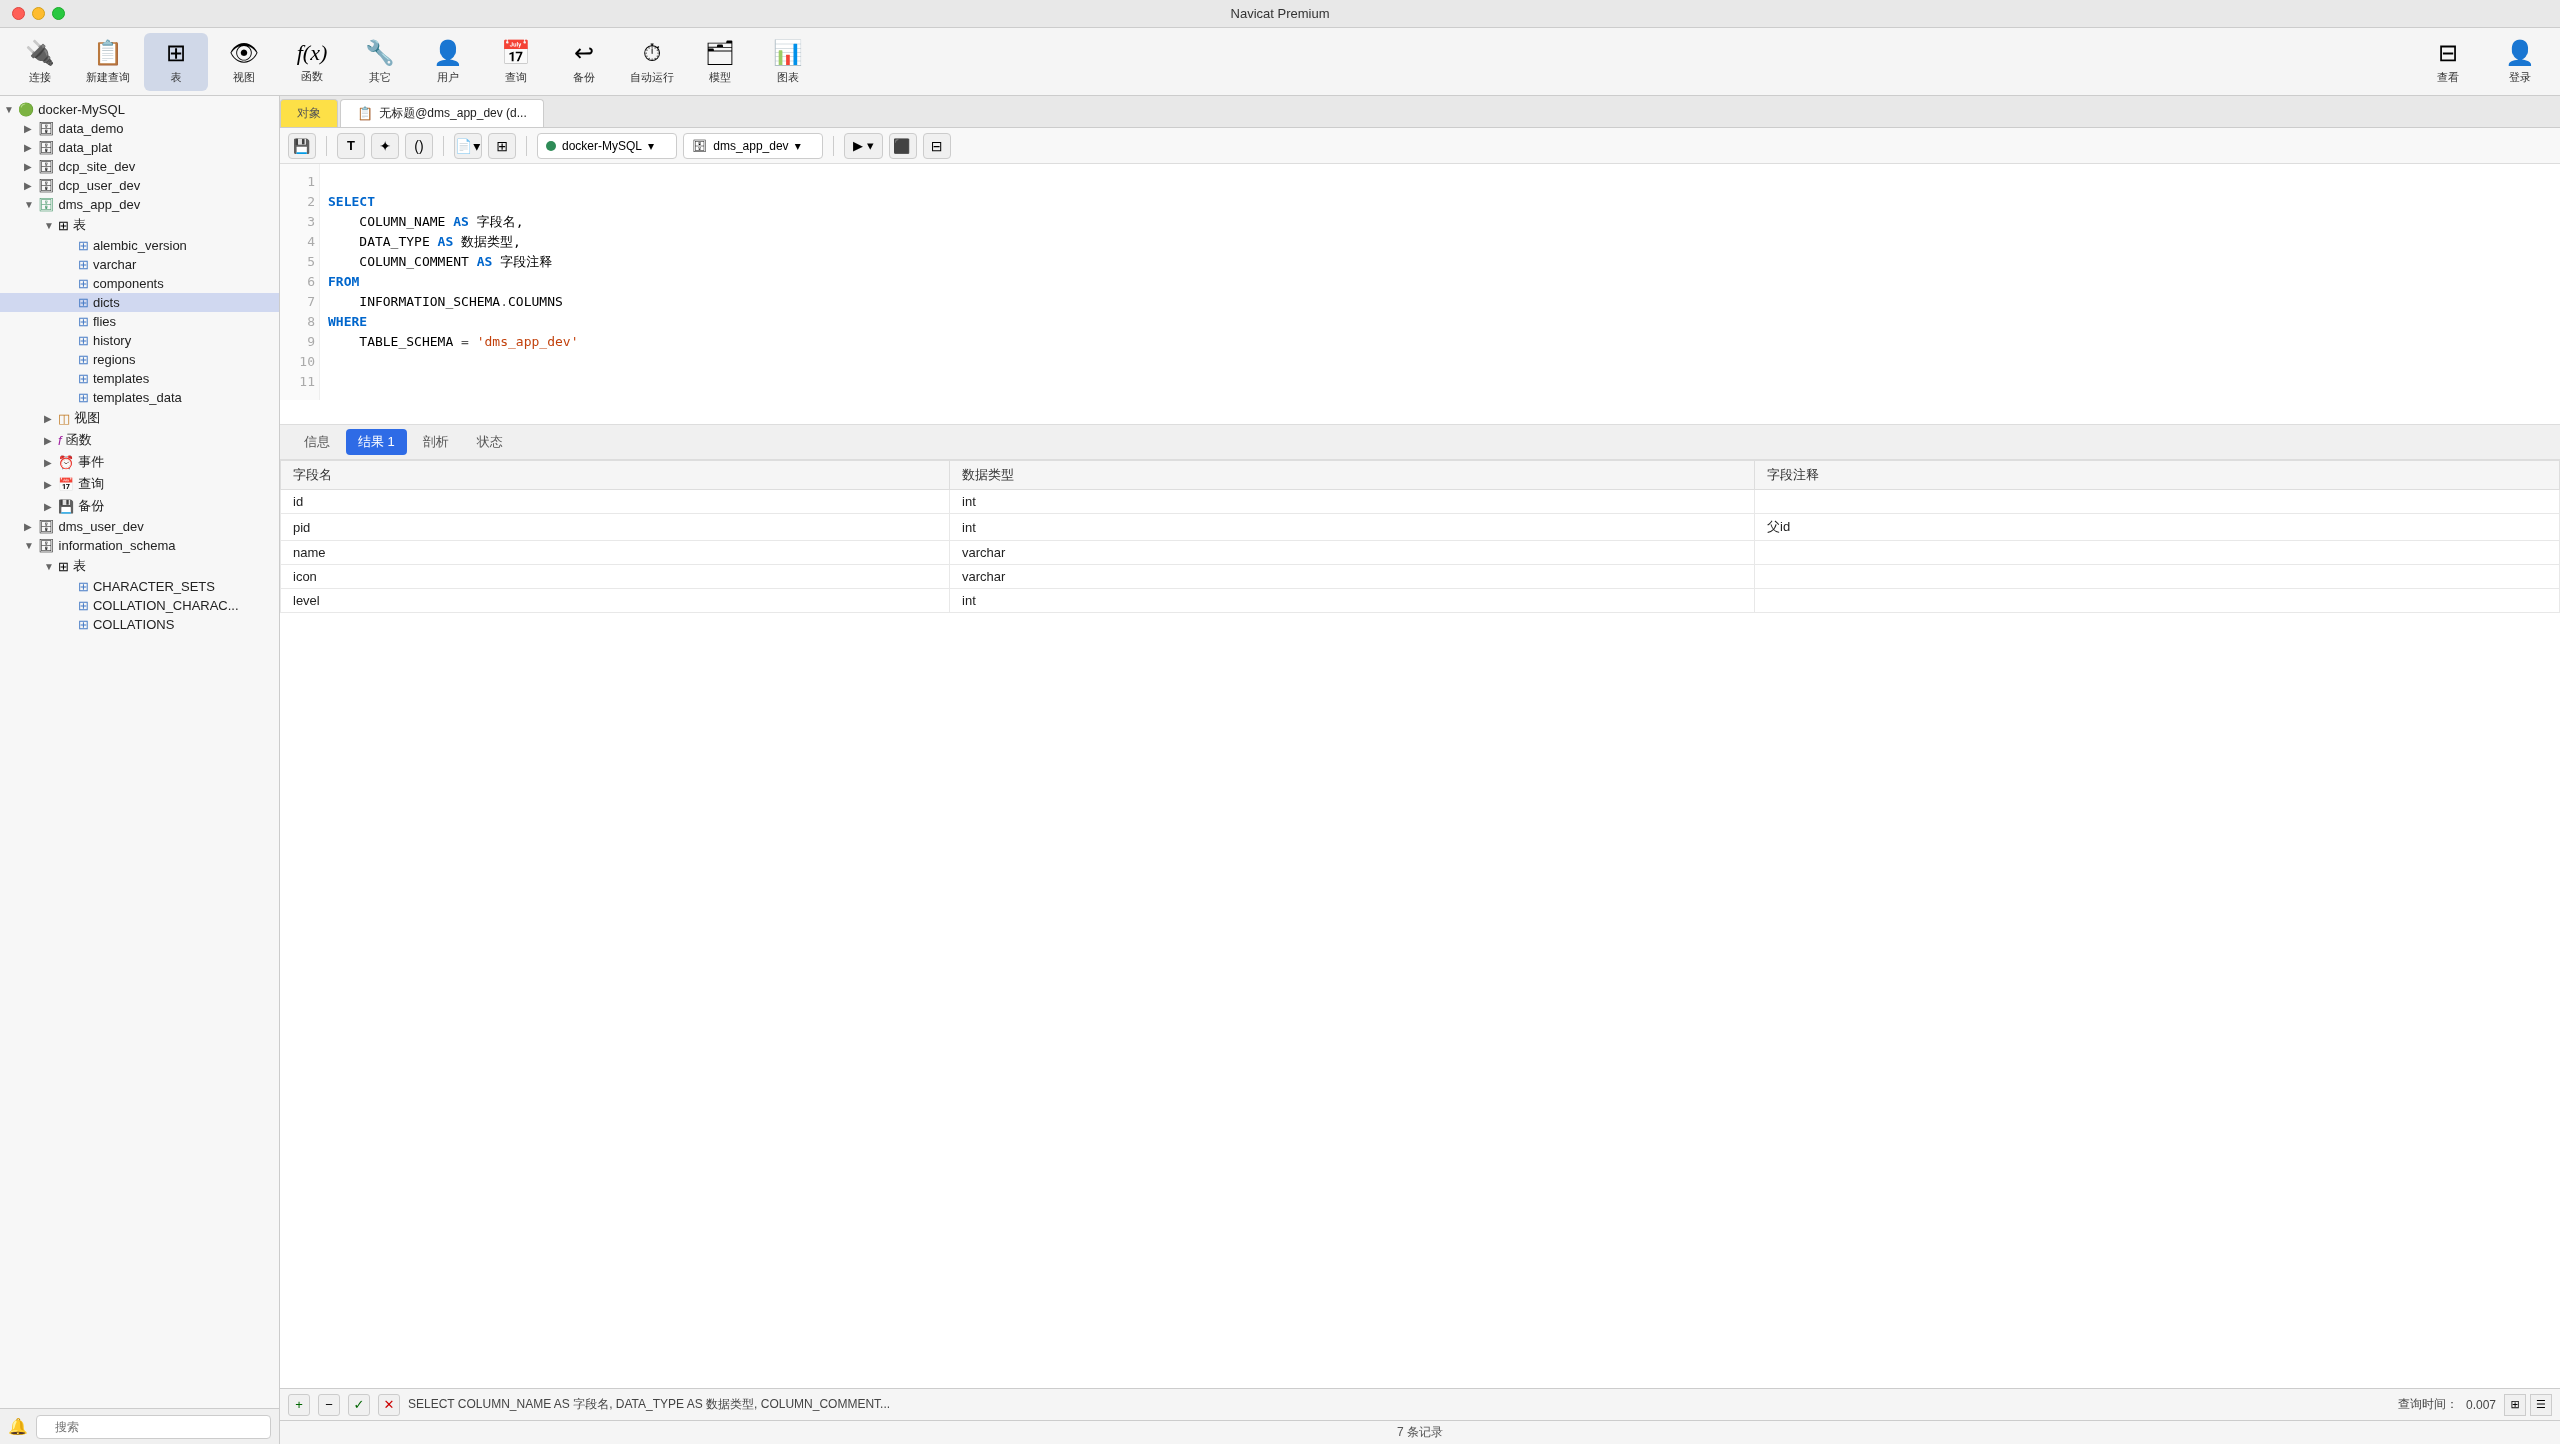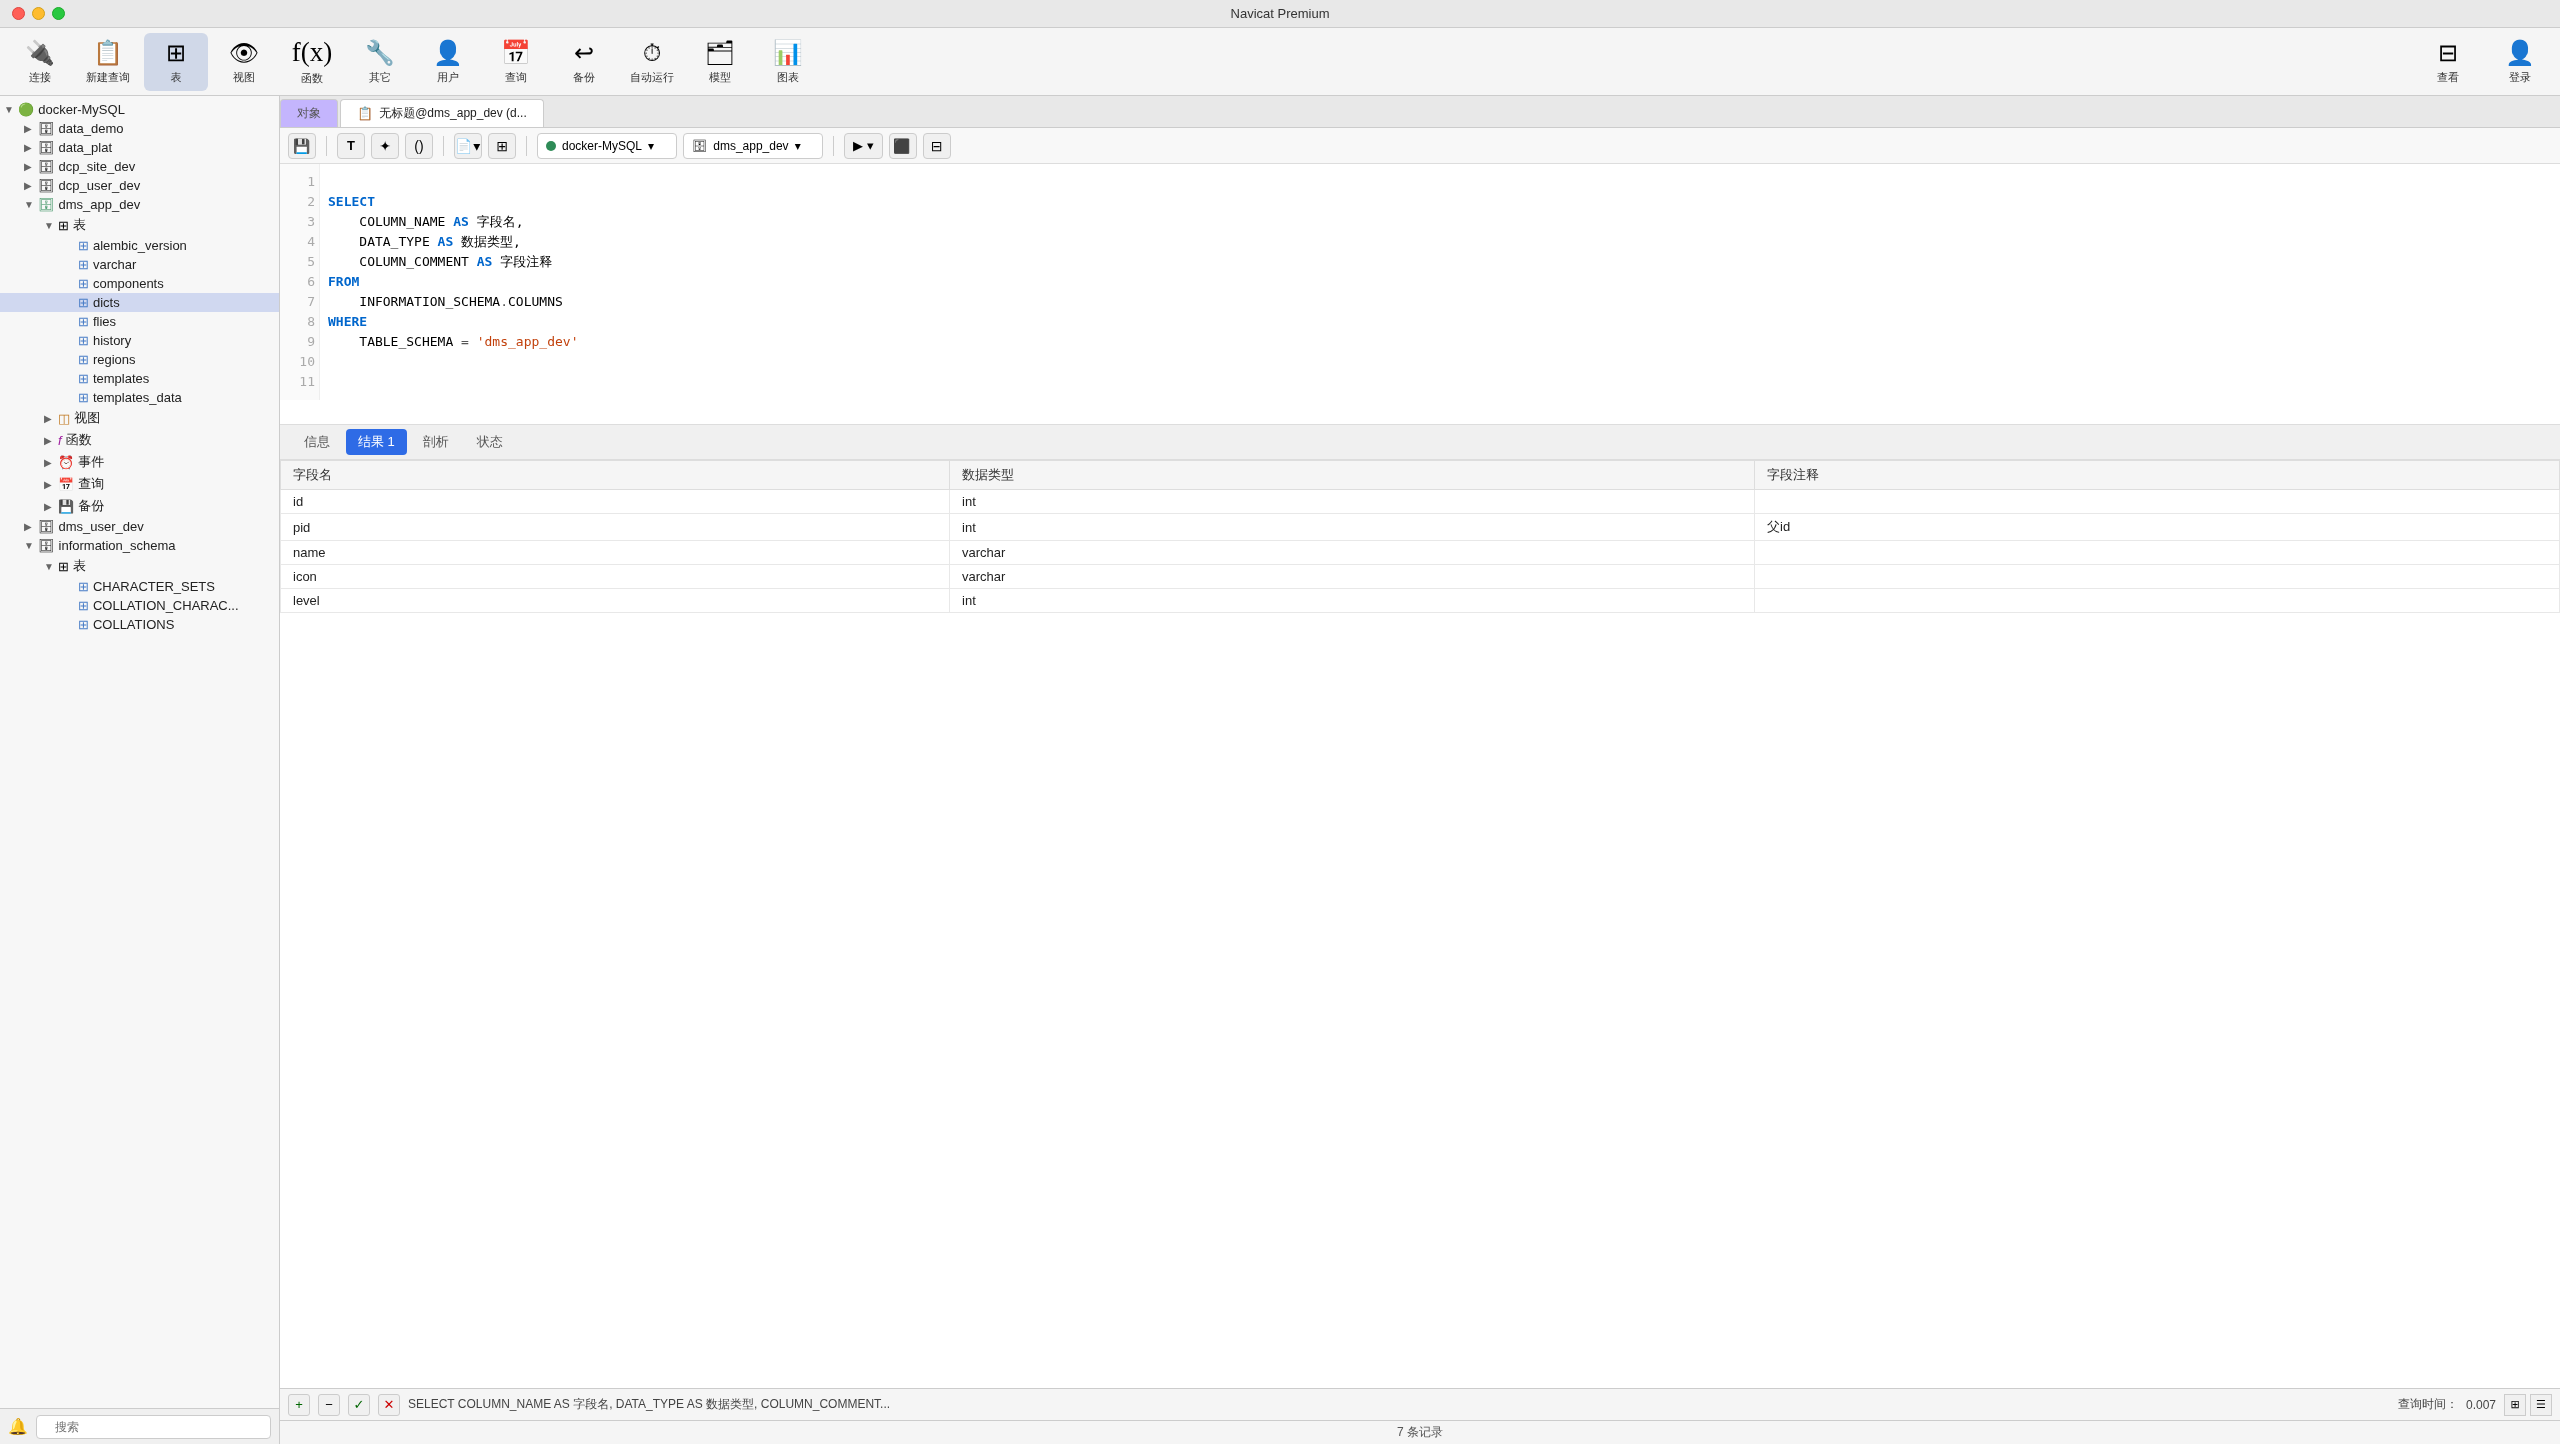--- a/index.html
+++ b/index.html
@@ -35,21 +35,21 @@
     .tree-item .name { font-size: 13px; color: #222; }
     .sidebar-bottom { height: 36px; border-top: 1px solid #ccc; display: flex; align-items: center; padding: 0 8px; gap: 8px; background: #f0f0f0; }
     .search-box { flex: 1; height: 24px; border: 1px solid #ccc; border-radius: 4px; padding: 0 18px; font-size: 12px; background: white; }
 
     
     .content { flex: 1; display: flex; flex-direction: column; overflow: hidden; }
 
     
     .tab-bar { height: 32px; background: #e8e8e8; display: flex; align-items: flex-end; border-bottom: 1px solid #ccc; }
     .tab { height: 28px; padding: 0 16px; display: flex; align-items: center; cursor: pointer; background: #e0e0e0; border: 1px solid #ccc; border-bottom: none; font-size: 12px; color: #555; border-radius: 4px 4px 0 0; margin-right: 2px; gap: 6px; }
-    .tab.obj-tab { background: #c4b5fd; }
+    .tab.obj-tab { background: #fde047; }
     .tab.active { background: white; color: #222; }
     .tab .tab-icon { font-size: 13px; }
 
     
     .query-toolbar { height: 36px; background: #f8f8f8; border-bottom: 1px solid #ddd; display: flex; align-items: center; padding: 0 8px; gap: 6px; }
     .qtb-btn { width: 28px; height: 26px; border: 1px solid #ccc; border-radius: 4px; background: #f0f0f0; display: flex; align-items: center; justify-content: center; cursor: pointer; font-size: 14px; }
     .qtb-sep { width: 1px; height: 20px; background: #ccc; margin: 0 4px; }
 
     
     .db-selector { height: 26px; border: 1px solid #ccc; border-radius: 4px; background: white; display: flex; align-items: center; padding: 0 8px; gap: 6px; cursor: pointer; font-size: 12px; min-width: 140px; }
@@ -113,21 +113,21 @@
   </button>
   <button class="toolbar-btn active">
     <span class="icon">⊞</span>
     <span class="label">表</span>
   </button>
   <button class="toolbar-btn">
     <span class="icon">👁</span>
     <span class="label">视图</span>
   </button>
   <button class="toolbar-btn">
-    <span class="icon" style="font-family:serif;font-size:27px;">f(x)</span>
+    <span class="icon" style="font-style:italic;font-family:serif;font-size:22px;">f(x)</span>
     <span class="label">函数</span>
   </button>
   <button class="toolbar-btn">
     <span class="icon">🔧</span>
     <span class="label">其它</span>
   </button>
   <button class="toolbar-btn">
     <span class="icon">👤</span>
     <span class="label">用户</span>
   </button>

